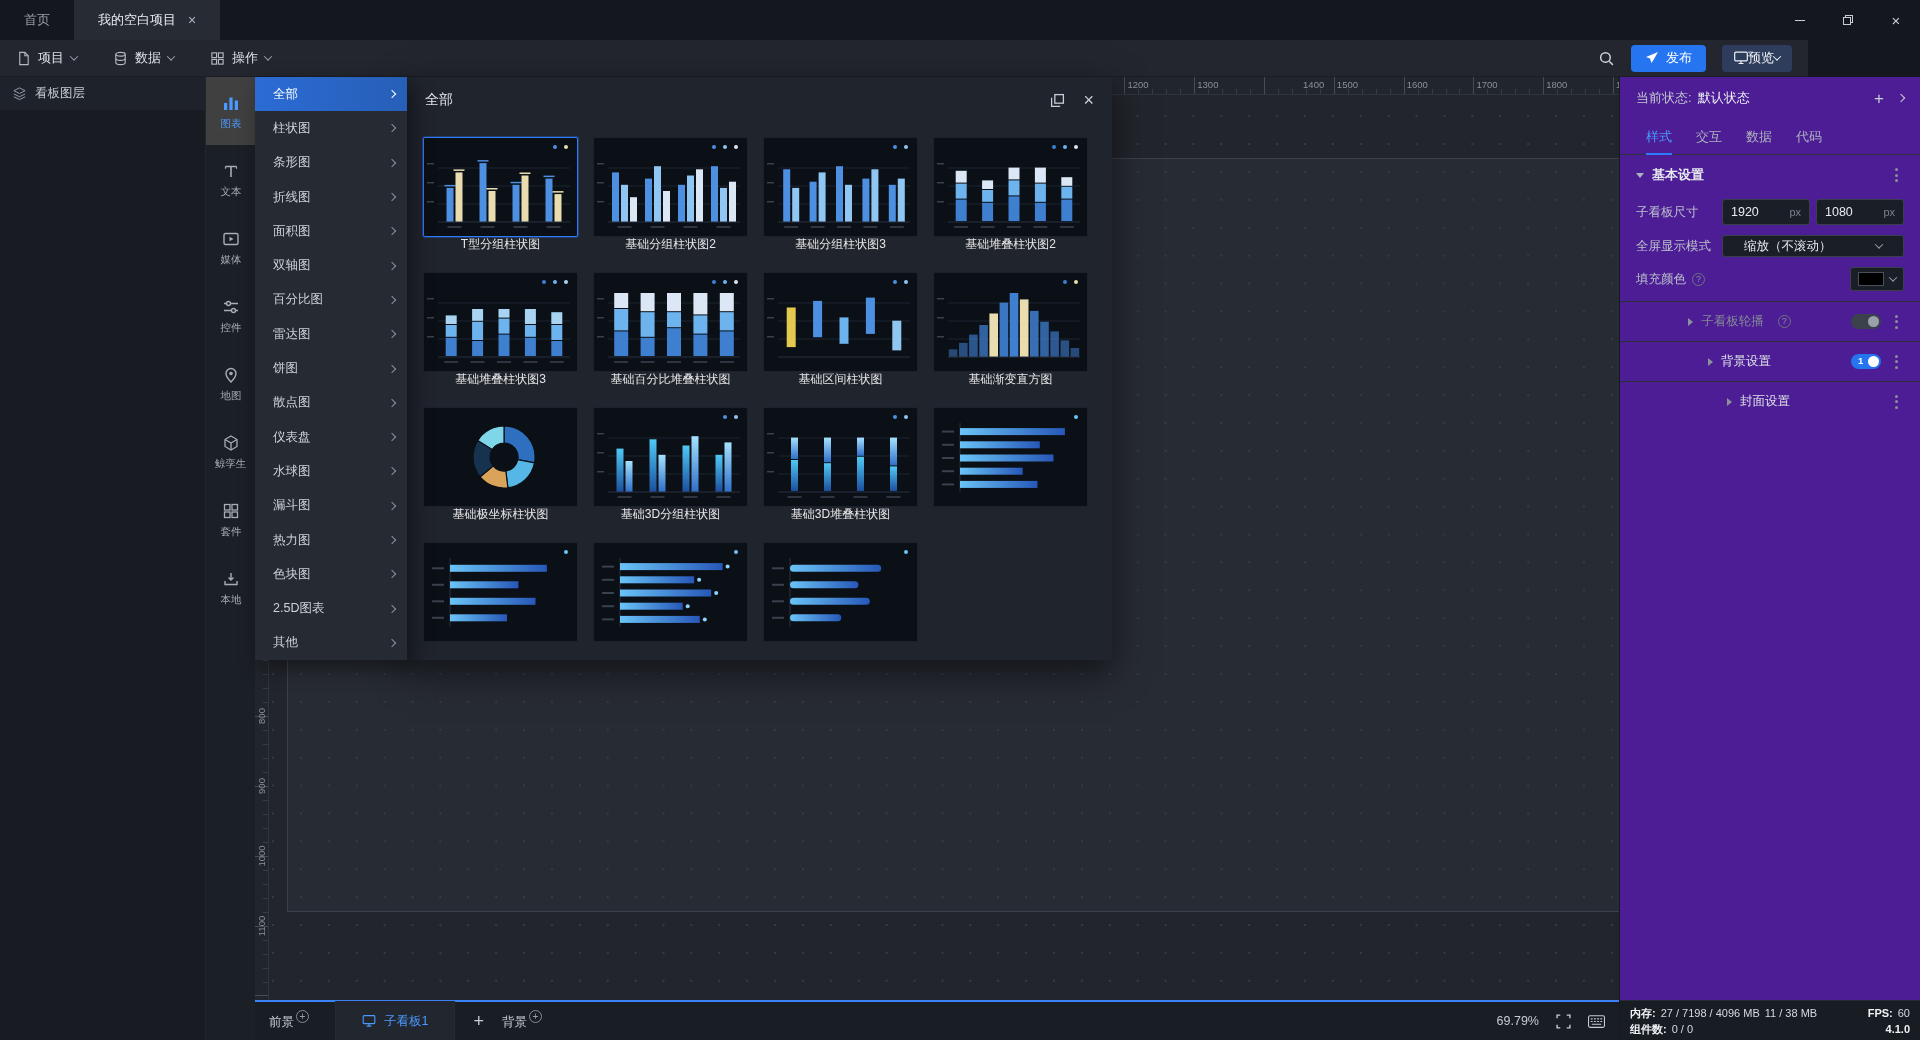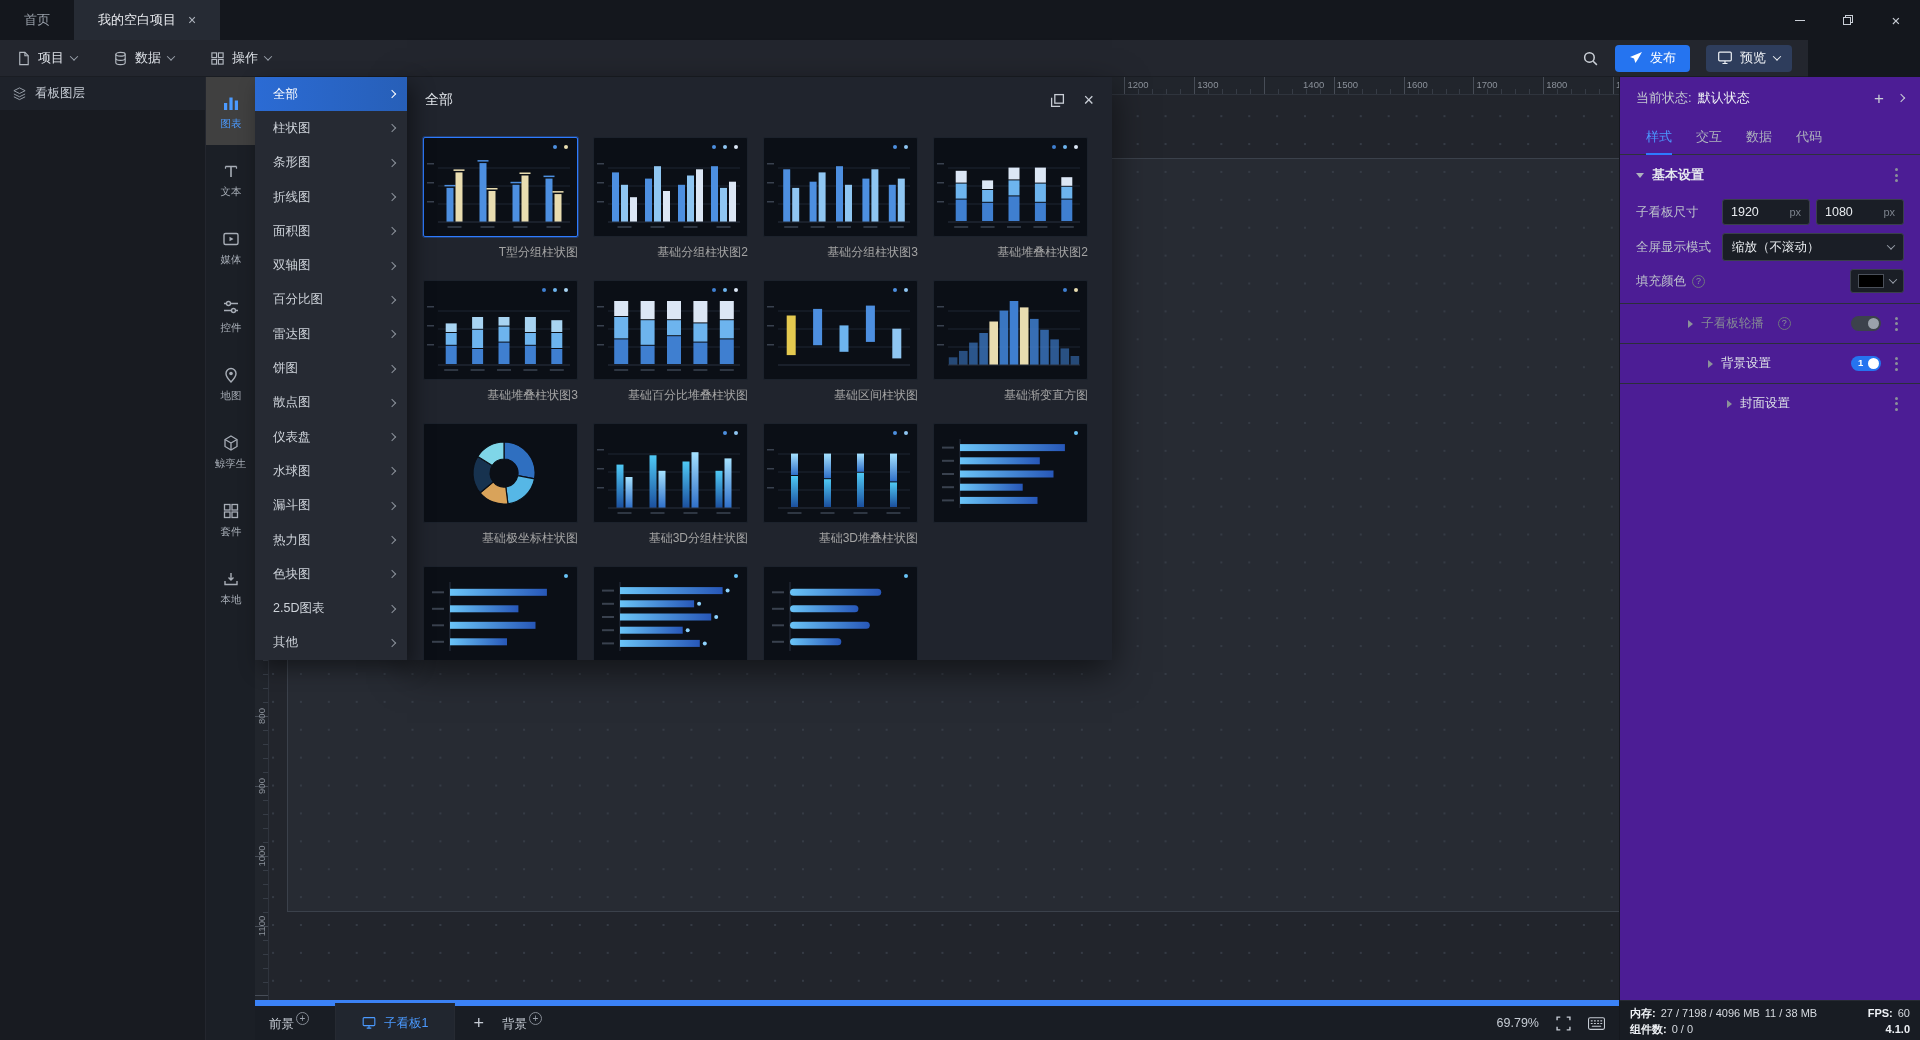--- a/index.html
+++ b/index.html
@@ -22,21 +22,21 @@
   .menu-item{display:flex;align-items:center;gap:7px;font-size:13px;color:#dde1e7;margin-right:36px}
   .mi-ico{width:15px;height:15px;color:#b4bac2}
   .mi-ico svg,.ri-ico svg,.btn-ico svg,.bb-ico svg,.bt-ico svg,.lp-ico svg{width:100%;height:100%}
   .chv{width:6px;height:6px;border-right:1.3px solid currentColor;border-bottom:1.3px solid currentColor;display:inline-block;flex:none}
   .chv.down{transform:rotate(45deg) translate(-1px,-1px)}
   .chv.right{transform:rotate(-45deg)}
   .menubar-right{margin-left:auto;display:flex;align-items:center;gap:16px}
   .icon-btn{width:17px;height:17px;color:#cdd2d9}
   .icon-btn svg{width:100%;height:100%}
   .btn-publish{display:inline-flex;align-items:center;gap:7px;background:#2574f0;color:#fff;font-size:13px;height:27px;padding:0 14px;border-radius:4px;cursor:pointer}
-  .btn-preview{display:inline-flex;align-items:center;gap:8px;background:#2e3d5c;color:#eef1f5;font-size:13px;height:27px;padding:0 12px;border-radius:4px;cursor:pointer}
+  .btn-preview{display:inline-flex;align-items:center;background:#2e3d5c;color:#eef1f5;font-size:13px;height:27px;padding:0 12px;border-radius:4px;cursor:pointer}
   .btn-ico{width:14px;height:14px;color:currentColor}
 
   
   .layers-panel{position:absolute;left:0;top:77px;width:206px;height:963px;background:#181b21;border-right:1px solid #23262e}
   .layers-header{height:33px;display:flex;align-items:center;gap:8px;padding:0 12px;font-size:12.5px;color:#c6ccd4;background:#1e222a}
   .lp-ico{width:15px;height:15px;color:#9aa1ab}
 
   
   .rail{position:absolute;left:206px;top:77px;width:49px;height:963px;background:#1b1f26}
   .rail-item{height:68px;display:flex;flex-direction:column;align-items:center;justify-content:center;gap:6px;color:#a7adb6;font-size:11px;cursor:pointer}
@@ -51,21 +51,21 @@
   .ruler-top{position:absolute;left:0;top:0;right:0;height:18px;background-color:#21252c;
     background-image:repeating-linear-gradient(90deg,#474d57 0 1px,transparent 1px 69.79px),repeating-linear-gradient(90deg,#363c46 0 1px,transparent 1px 13.958px);
     background-size:100% 100%,100% 5px;background-position:32px 0,32px 100%;background-repeat:no-repeat;border-bottom:1px solid #2f343d}
   .ruler-left{position:absolute;left:0;top:18px;bottom:0;width:14px;background-color:#21252c;
     background-image:repeating-linear-gradient(180deg,#474d57 0 1px,transparent 1px 69.79px),repeating-linear-gradient(180deg,#363c46 0 1px,transparent 1px 13.958px);
     background-size:100% 100%,5px 100%;background-position:0 63px,100% 63px;background-repeat:no-repeat;border-right:1px solid #2f343d}
   .rnum{position:absolute;top:2px;transform:translateX(3px);font-size:9.5px;color:#8b919a}
   .vnum{position:absolute;left:-8px;width:30px;height:14px;line-height:14px;text-align:center;transform:rotate(-90deg);font-size:9.5px;color:#8b919a}
 
   
-  .bottombar{position:absolute;left:255px;top:1000px;width:1364px;height:40px;background:#191d24;border-top:6px solid #3b82f6;display:flex;align-items:center;padding:0 14px}
+  .bottombar{position:absolute;left:255px;top:1000px;width:1364px;height:40px;background:#191d24;border-top:2px solid #3b82f6;display:flex;align-items:center;padding:0 14px}
   .bb-group{display:flex;align-items:flex-start;gap:2px;font-size:12.5px;color:#c6ccd4;margin-right:26px;padding-top:2px;cursor:pointer}
   .mini-badge{width:13px;height:13px;border:1px solid #858b94;border-radius:50%;font-size:10px;line-height:11px;text-align:center;color:#9aa1ab;transform:translateY(-4px)}
   .board-tab{height:40px;display:flex;align-items:center;gap:8px;padding:0 26px;background:#21262f;border-left:1px solid #262a32;border-right:1px solid #262a32;color:#4b9aff;font-size:12.5px;cursor:pointer}
   .bt-ico{width:14px;height:12px}
   .bb-add{font-size:18px;color:#c6ccd4;padding:0 18px;cursor:pointer}
   .bb-right{margin-left:auto;display:flex;align-items:center;gap:16px}
   .bb-zoom{font-size:12.5px;color:#c6ccd4}
   .bb-ico{width:17px;height:15px;color:#c6ccd4;cursor:pointer}
 
   
@@ -82,21 +82,21 @@
   .insp-sec{display:flex;align-items:center;gap:8px;padding:0 16px;height:40px;font-size:13px;color:#e6e9ee;font-weight:bold}
   .caret{width:0;height:0;border-left:4px solid transparent;border-right:4px solid transparent;border-top:5px solid #aeb4bd;display:inline-block;flex:none}
   .caret.right{border:none;border-top:4px solid transparent;border-bottom:4px solid transparent;border-left:5px solid #8b919a}
   .kebab{display:inline-flex;flex-direction:column;gap:2.5px;padding:4px 6px;cursor:pointer;margin-left:auto}
   .kebab i{width:3px;height:3px;border-radius:50%;background:#8b919a}
   .insp-row{display:flex;align-items:center;padding:4px 16px;min-height:34px}
   .insp-label{font-size:12.5px;color:#bcc2cb}
   .ctrl{margin-left:auto;display:flex;align-items:center;gap:6px}
   .insp-input{width:88px;height:26px;background:#1a1e26;border:1px solid #3a404b;border-radius:3px;display:inline-flex;align-items:center;padding:0 8px;font-size:12.5px;color:#e8ebef;cursor:text}
   .insp-input em{margin-left:auto;font-style:normal;color:#7c828c;font-size:11px}
-  .insp-select{width:182px;height:28px;background:#1a1e26;border:1px solid #3a404b;border-radius:3px;display:inline-flex;align-items:center;gap:6px;padding:0 9px;font-size:12.5px;color:#e8ebef;cursor:pointer}
+  .insp-select{width:182px;height:22px;background:#1a1e26;border:1px solid #3a404b;border-radius:3px;display:inline-flex;align-items:center;gap:6px;padding:0 21px;font-size:12.5px;color:#e8ebef;cursor:pointer}
   .insp-select span:first-child{flex:1}
   .insp-select .chv,.color-ctrl .chv{color:#9aa1ab}
   .color-ctrl{height:24px;display:inline-flex;align-items:center;gap:6px;padding:0 7px;background:#1a1e26;border:1px solid #3a404b;border-radius:3px;cursor:pointer}
   .swatch{width:26px;height:14px;border:1px solid #4a505a}
   .q-ico{width:13px;height:13px;border:1px solid #6f757e;border-radius:50%;color:#8b919a;font-size:9px;line-height:11px;text-align:center;margin-left:6px;flex:none}
   .insp-col{display:flex;align-items:center;gap:8px;padding:0 16px;height:40px;font-size:12.5px;color:#dde1e7;border-top:1px solid #2b2f39}
   .insp-col.disabled{color:#858b94}
   .insp-col .right{margin-left:auto;display:flex;align-items:center;gap:4px}
   .toggle{width:30px;height:15px;border-radius:8px;background:#3c424c;position:relative;display:inline-block;cursor:pointer}
   .toggle i{position:absolute;top:2px;right:2px;width:11px;height:11px;border-radius:50%;background:#9aa1ab;font-style:normal}
@@ -120,21 +120,21 @@
   .gallery{position:absolute;left:407px;top:77px;width:705px;height:583px;background:#20242d;z-index:39;box-shadow:0 12px 34px rgba(0,0,0,.55);overflow:hidden}
   .gal-header{height:46px;display:flex;align-items:center;padding:0 18px;font-size:14px;color:#e3e7ec}
   .gal-actions{margin-left:auto;display:flex;align-items:center;gap:18px;color:#c9ced6}
   .gal-act{width:15px;height:15px;cursor:pointer}
   .gal-act svg{width:100%;height:100%}
   .gal-close{font-size:18px;line-height:1;cursor:pointer}
   .gal-grid{position:absolute;left:0;top:52px;right:0;bottom:0;display:grid;grid-template-columns:repeat(4,155px);column-gap:15px;row-gap:20px;padding:8px 16px;align-content:start}
   .gal-card{width:155px;cursor:pointer}
   .gal-thumb{width:155px;height:100px;background:#0b0f16;border:1px solid #1c222c;border-radius:2px;overflow:hidden}
   .gal-card.selected .gal-thumb{border:1px solid #2e7bff;box-shadow:0 0 0 1px rgba(46,123,255,.3)}
-  .gal-label{margin-top:8px;text-align:right;font-size:12px;color:#a3a3a3;height:15px;line-height:15px;overflow:hidden;white-space:nowrap}
+  .gal-label{text-align:center;font-size:12px;color:#e5e5e5;height:15px;line-height:15px;overflow:hidden;white-space:nowrap}
 </style>
 </head>
 <body>
 
 <div id="app">
 
   <header class="titlebar">
     <div class="tab">
       <span>首页</span>
     </div>

